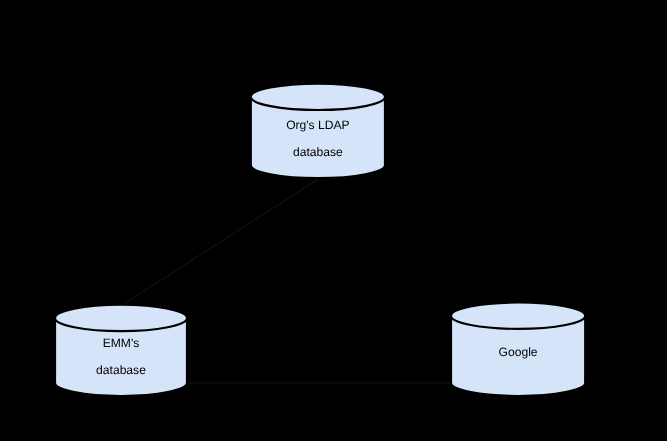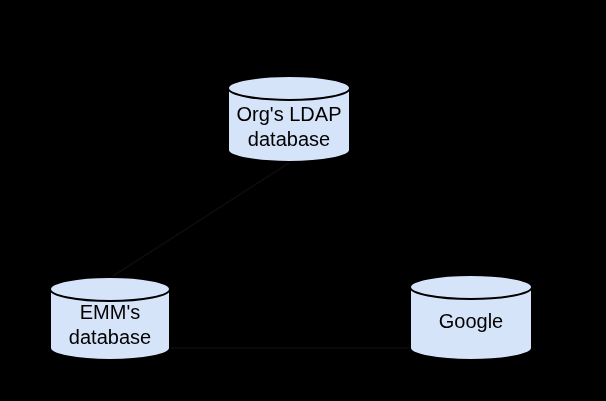--- a/index.html
+++ b/index.html
@@ -16,21 +16,21 @@
     font-family: "Liberation Sans", sans-serif;
   }
   .scene {
     position: absolute;
     left: 0;
     top: 0;
   }
   .node-label {
     position: absolute;
     color: #000000;
-    font-size: 20px;
+    font-size: 11px;
     line-height: 25px;
     text-align: center;
     pointer-events: none;
   }
   .node-label .line {
     white-space: nowrap;
   }
 </style>
 </head>
 <body>

